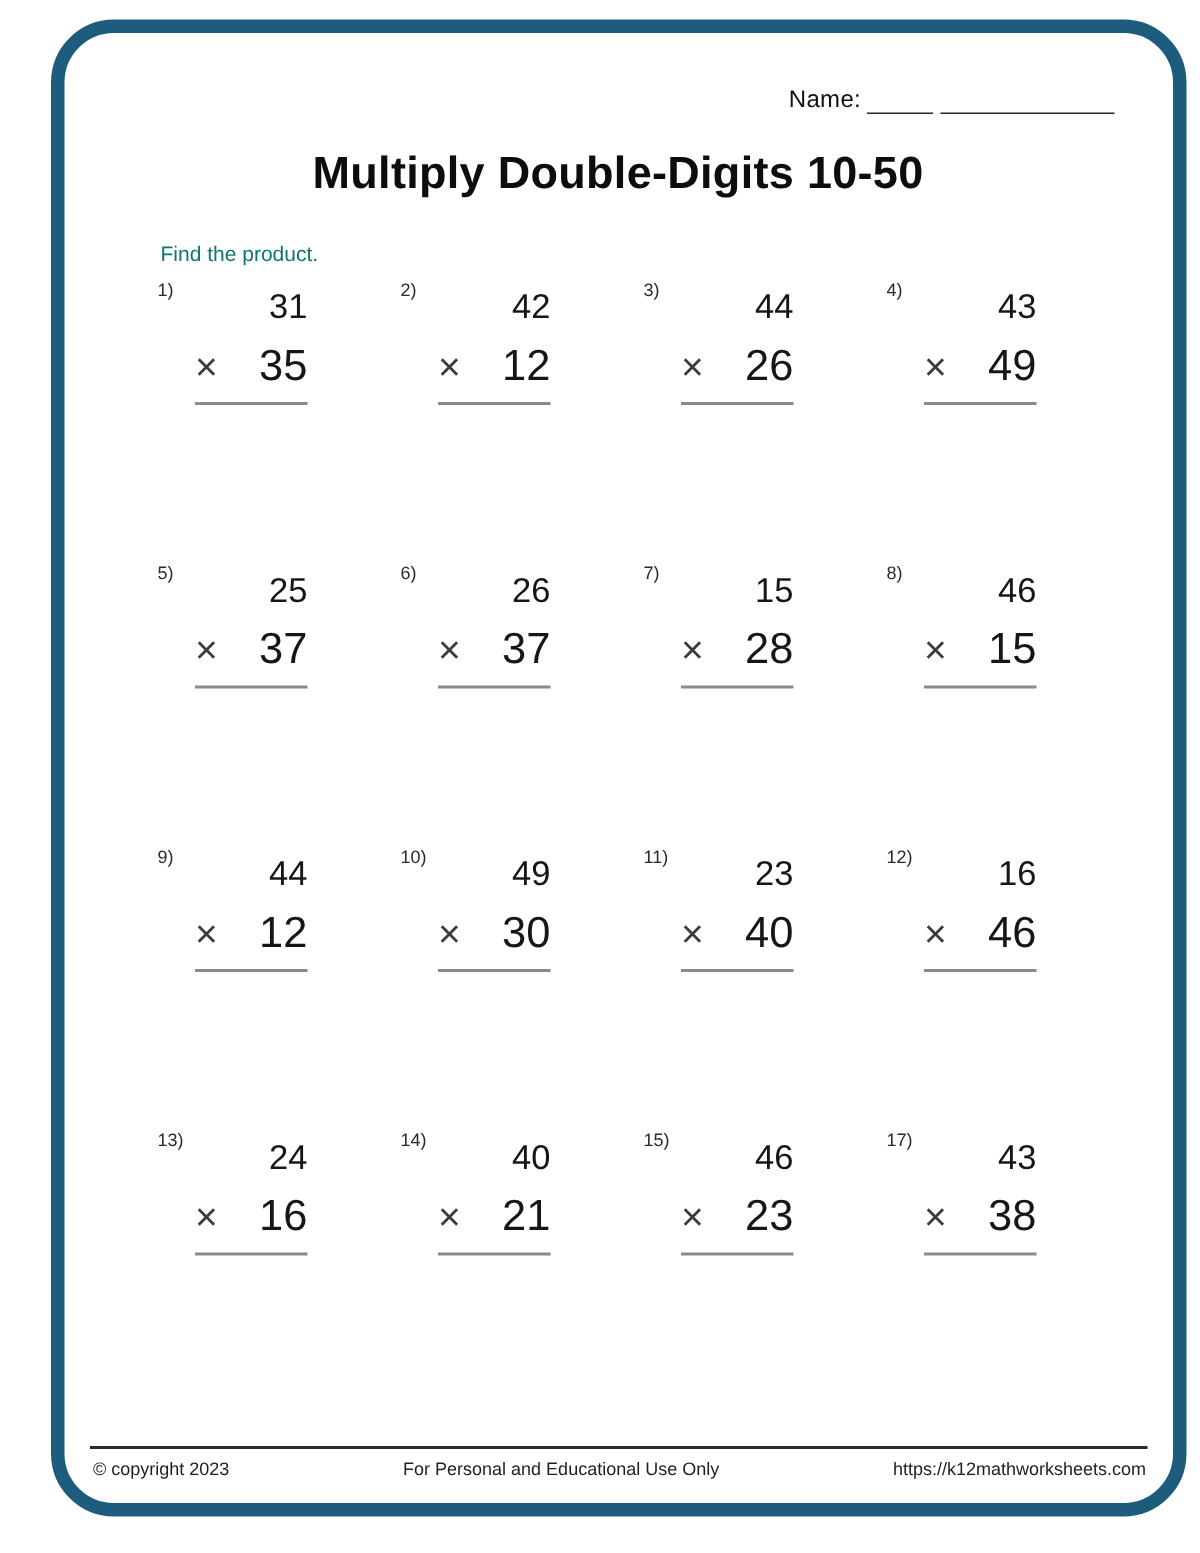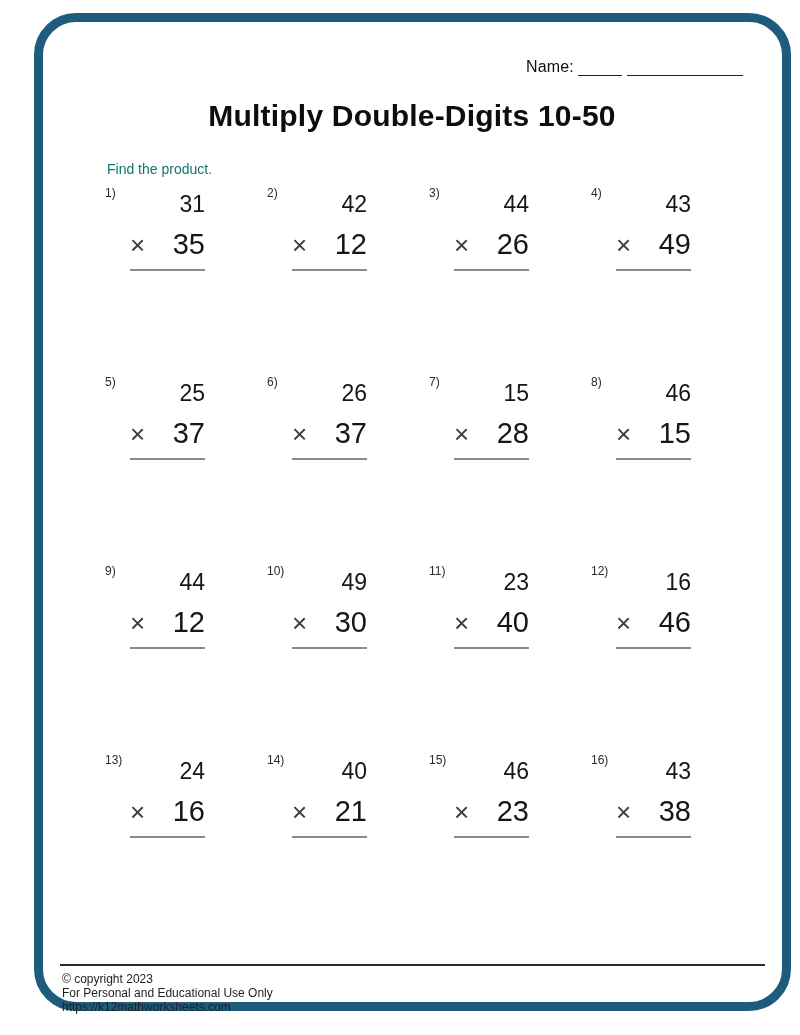--- a/index.html
+++ b/index.html
@@ -30,21 +30,21 @@
   .work { margin-left:25px; width:75px; padding-top:0; }
   .top-num { font-size:23px; line-height:38px; text-align:right; color:#161616; }
   .bottom-row { display:flex; justify-content:space-between; align-items:baseline;
     font-size:29px; line-height:38px; color:#161616; margin-top:2px; }
   .times { font-size:26px; color:#3c3c3c; }
   .answer-line { width:100%; border-top:2.5px solid #8a8a8a; margin-top:5px; }
 
   .footer-divider { position:absolute; left:48px; top:964px; width:705px;
     border-top:2px solid #2b2b2b; }
   .footer-texts { position:absolute; left:50px; top:972px; width:702px;
-    display:flex; justify-content:space-between; font-size:12px; color:#1f1f1f;flex-direction:column; }
+    display:flex; justify-content:space-between; font-size:12px; color:#1f1f1f; }
 </style>
 </head>
 <body>
 
 <div class="page">
   <div class="frame"></div>
 
   <div class="name-row">
     <span class="label">Name:</span>
     <span class="name-seg short"></span>
@@ -215,21 +215,21 @@
       <div class="work">
         <div class="top-num">46</div>
         <div class="bottom-row">
           <span class="times">×</span>
           <span>23</span>
         </div>
         <div class="answer-line"></div>
       </div>
     </div>
     <div class="problem">
-      <span class="pnum">16)</span>
+      <span class="pnum">17)</span>
       <div class="work">
         <div class="top-num">43</div>
         <div class="bottom-row">
           <span class="times">×</span>
           <span>38</span>
         </div>
         <div class="answer-line"></div>
       </div>
     </div>
   </div>

